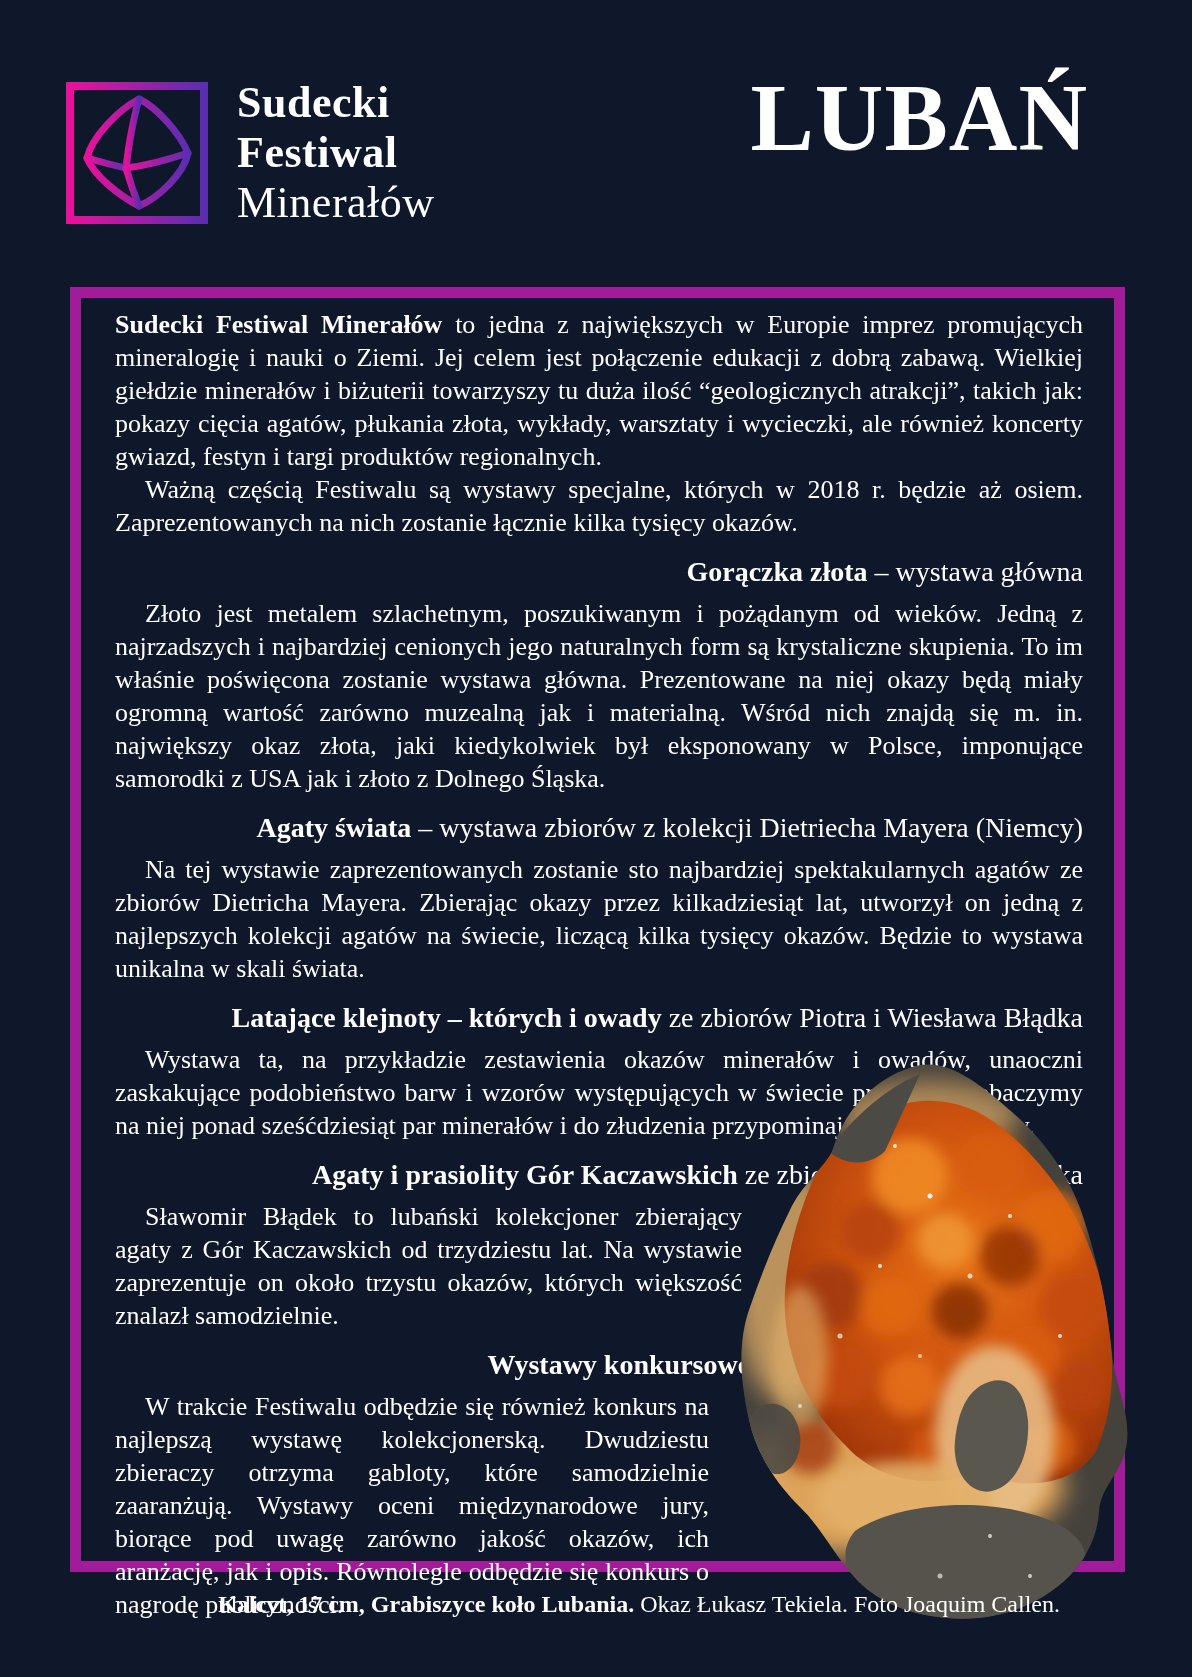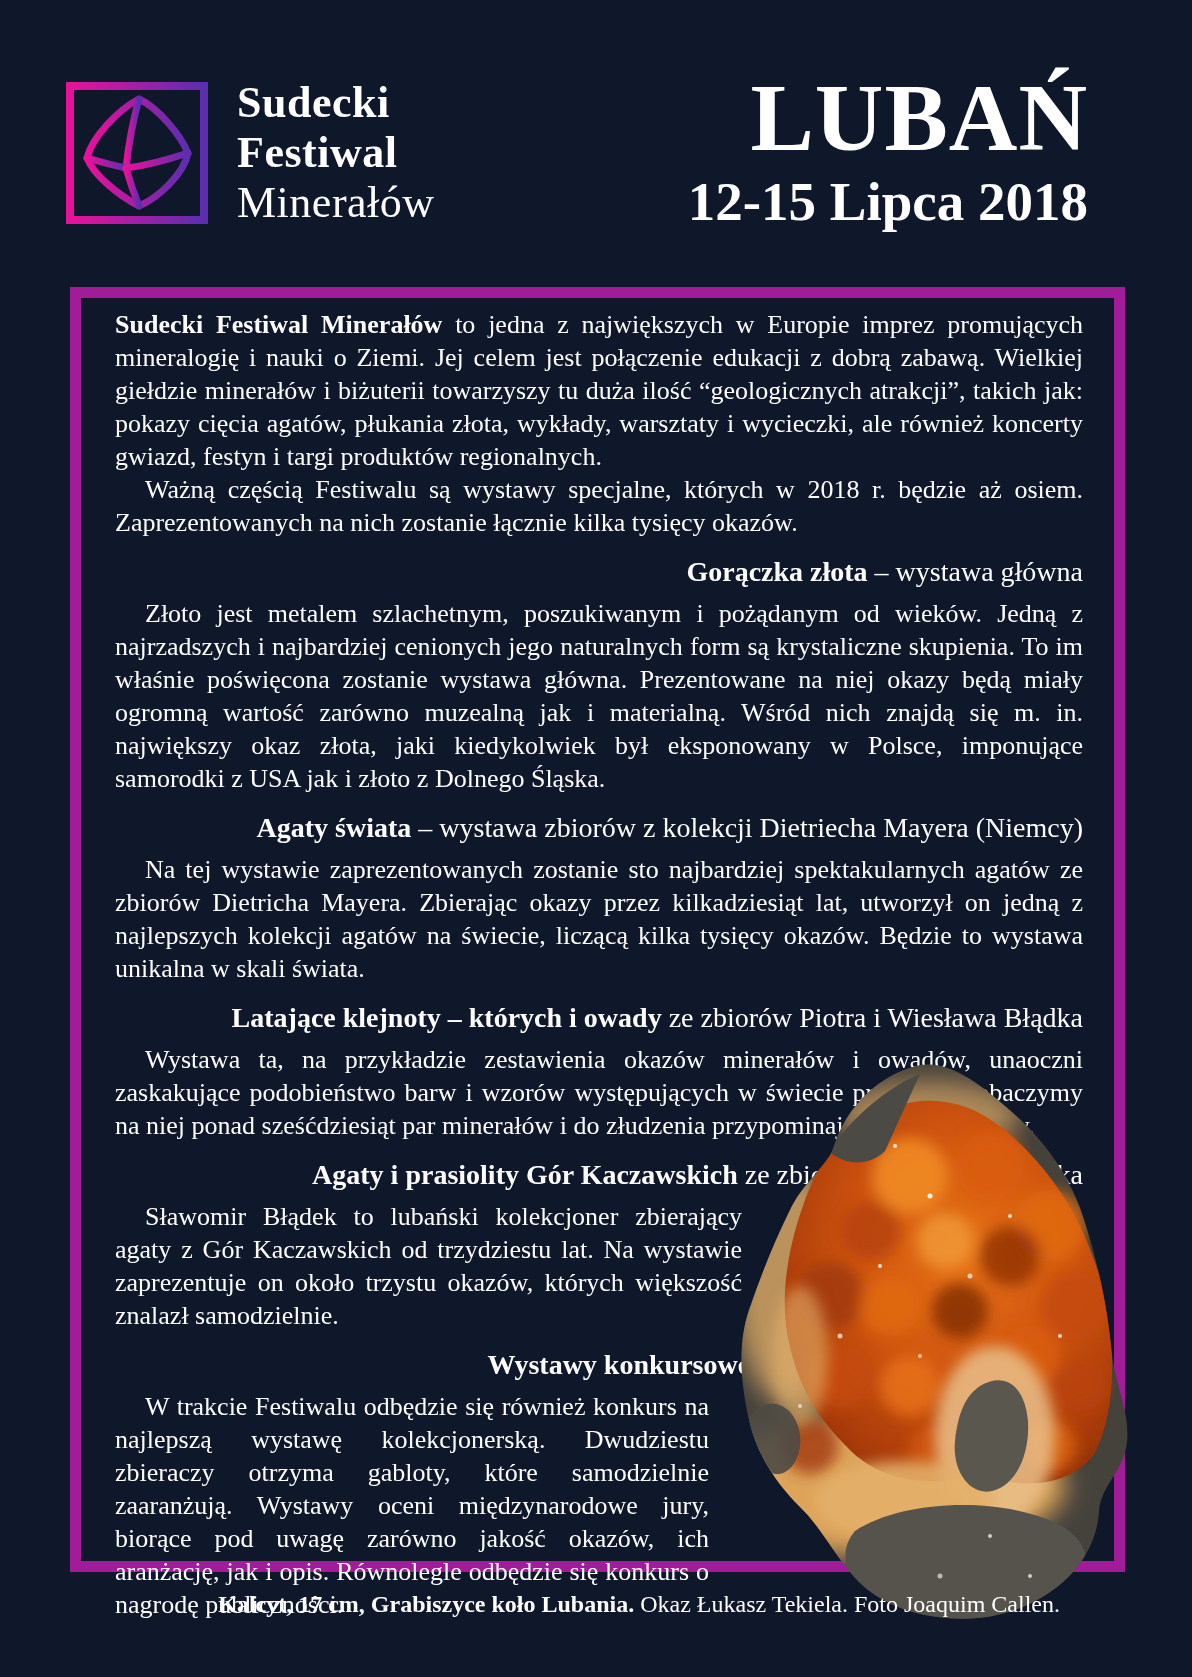--- a/index.html
+++ b/index.html
@@ -84,21 +84,20 @@
   </div>
 
   <div class="logo-text">
     <div class="l1">Sudecki</div>
     <div class="l2">Festiwal</div>
     <div class="l3">Minerałów</div>
   </div>
 
   <div class="title-block">
     <div class="city">LUBAŃ</div>
-    <div class="dates">12-15 Lipca 2018</div>
   </div>
 
   <div class="frame"></div>
 
   <div class="content">
 
     <p><span class="lead-bold">Sudecki Festiwal Minerałów</span><span> to jedna z największych w Europie imprez promujących mineralogię i nauki o Ziemi. Jej celem jest połączenie edukacji z dobrą zabawą. Wielkiej giełdzie minerałów i biżuterii towarzyszy tu duża ilość “geologicznych atrakcji”, takich jak: pokazy cięcia agatów, płukania złota, wykłady, warsztaty i wycieczki, ale również koncerty gwiazd, festyn i targi produktów regionalnych.</span></p>
 
     <p class="indent">Ważną częścią Festiwalu są wystawy specjalne, których w 2018 r. będzie aż osiem. Zaprezentowanych na nich zostanie łącznie kilka tysięcy okazów.</p>
 

